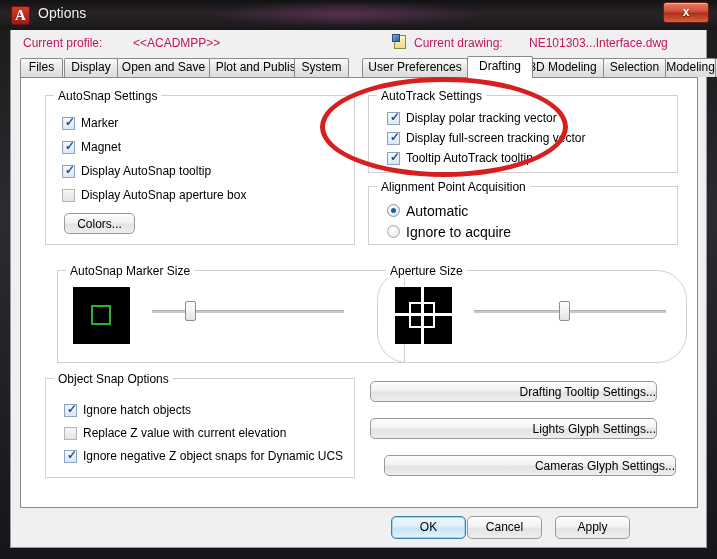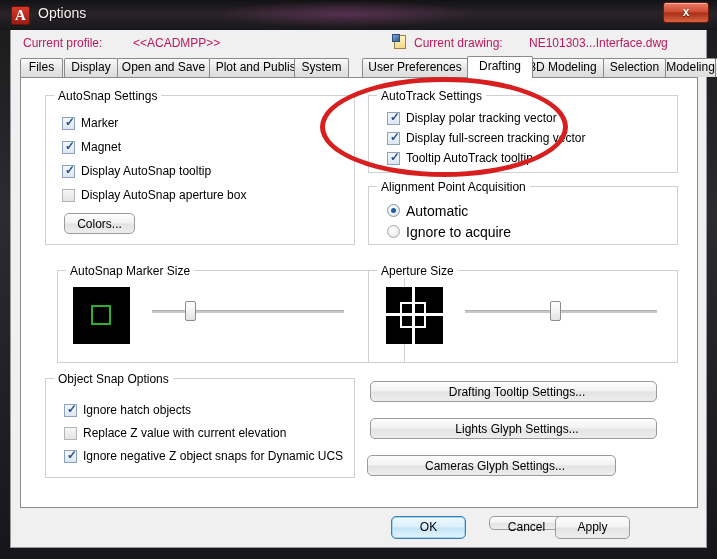--- a/index.html
+++ b/index.html
@@ -236,21 +236,21 @@
     position: absolute;
     box-sizing: border-box;
     border: 1px solid #9a9a9a;
     border-radius: 5px;
     background: linear-gradient(180deg,#fdfdfd 0%, #f2f2f2 48%, #e3e3e3 52%, #ededed 100%);
     font-size: 12px;
     color: #000;
     text-align: center;
     line-height: 20px;
   }
-  .btn.leftalign { text-align: center; padding-left: 7px; }
+  .btn.leftalign { text-align: right; padding-left: 7px; }
   .btn.focus {
     border: 1px solid #3c7fb1;
     box-shadow: 0 0 0 1px #9fd3ef inset;
     background: linear-gradient(180deg,#f0f9fe 0%, #daeffc 48%, #c2e4f8 52%, #e6f6fe 100%);
   }
 
   
   .slider { position: absolute; height: 20px; }
   .slider .trackline {
     position: absolute;
@@ -418,21 +418,21 @@
         <div class="preview-marker" style="left:15px; top:16px; width:57px; height:57px;">
           <div class="sq" style="left:18px; top:18px; width:20px; height:20px;"></div>
         </div>
 
         <div class="slider" style="left:94px; top:30px; width:192px;">
           <div class="trackline" style="width:192px;"></div>
           <div class="thumb" style="left:33px;"></div>
         </div>
       </div>
 
-      <div class="group" style="left:347px; top:192px; width:310px; height:93px;">
+      <div class="group" style="left:356px; top:192px; width:310px; height:93px;border-radius:30px;">
         <div class="legend">Aperture Size</div>
 
         <div class="preview-aperture" style="left:17px; top:16px; width:57px; height:57px;">
           <div class="vline" style="left:26px; top:0; width:3px; height:57px;"></div>
           <div class="hline" style="left:0; top:26px; width:57px; height:3px;"></div>
           <div class="box" style="left:14px; top:15px; width:26px; height:26px;"></div>
         </div>
 
         <div class="slider" style="left:96px; top:30px; width:192px;">
           <div class="trackline" style="width:192px;"></div>
@@ -456,27 +456,27 @@
         <div class="chkrow" style="left:18px; top:70px;">
           <span class="chkbox">
               <span class="tick">✓</span>
             </span>
           <span class="chklabel">Ignore negative Z object snaps for Dynamic UCS</span>
         </div>
       </div>
 
       <div class="btn leftalign" style="left:349px; top:303px; width:287px; height:21px;">Drafting Tooltip Settings...</div>
       <div class="btn leftalign" style="left:349px; top:340px; width:287px; height:21px;">Lights Glyph Settings...</div>
-      <div class="btn leftalign" style="left:346px; top:377px; width:249px; height:21px;">Cameras Glyph Settings...</div>
+      <div class="btn leftalign" style="left:363px; top:377px; width:292px; height:21px;">Cameras Glyph Settings...</div>
 
     </div>
 
     <div id="footer">
       <div class="btn focus" style="left:380px; top:9px; width:75px; height:23px; line-height:21px;">OK</div>
-      <div class="btn" style="left:478px; top:9px; width:75px; height:14px; line-height:21px;">Cancel</div>
+      <div class="btn" style="left:456px; top:9px; width:75px; height:23px; line-height:21px;">Cancel</div>
       <div class="btn" style="left:544px; top:9px; width:75px; height:23px; line-height:21px;">Apply</div>
     </div>
 
   </div>
 
   <div id="annot-ellipse"></div>
 
 </div>
 
 </body></html>

